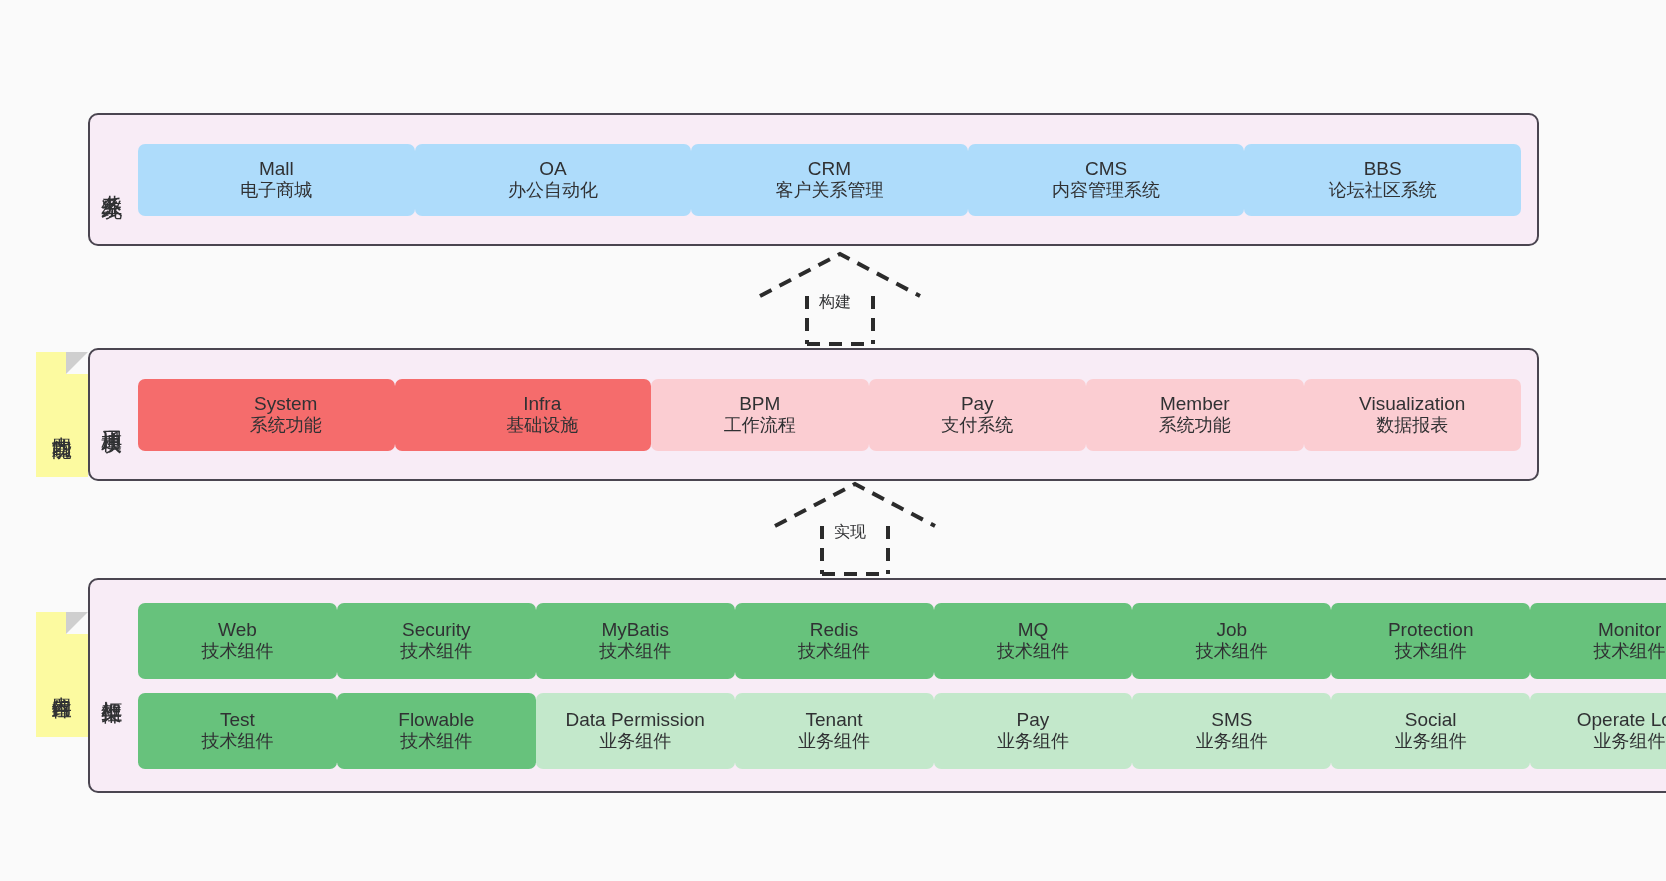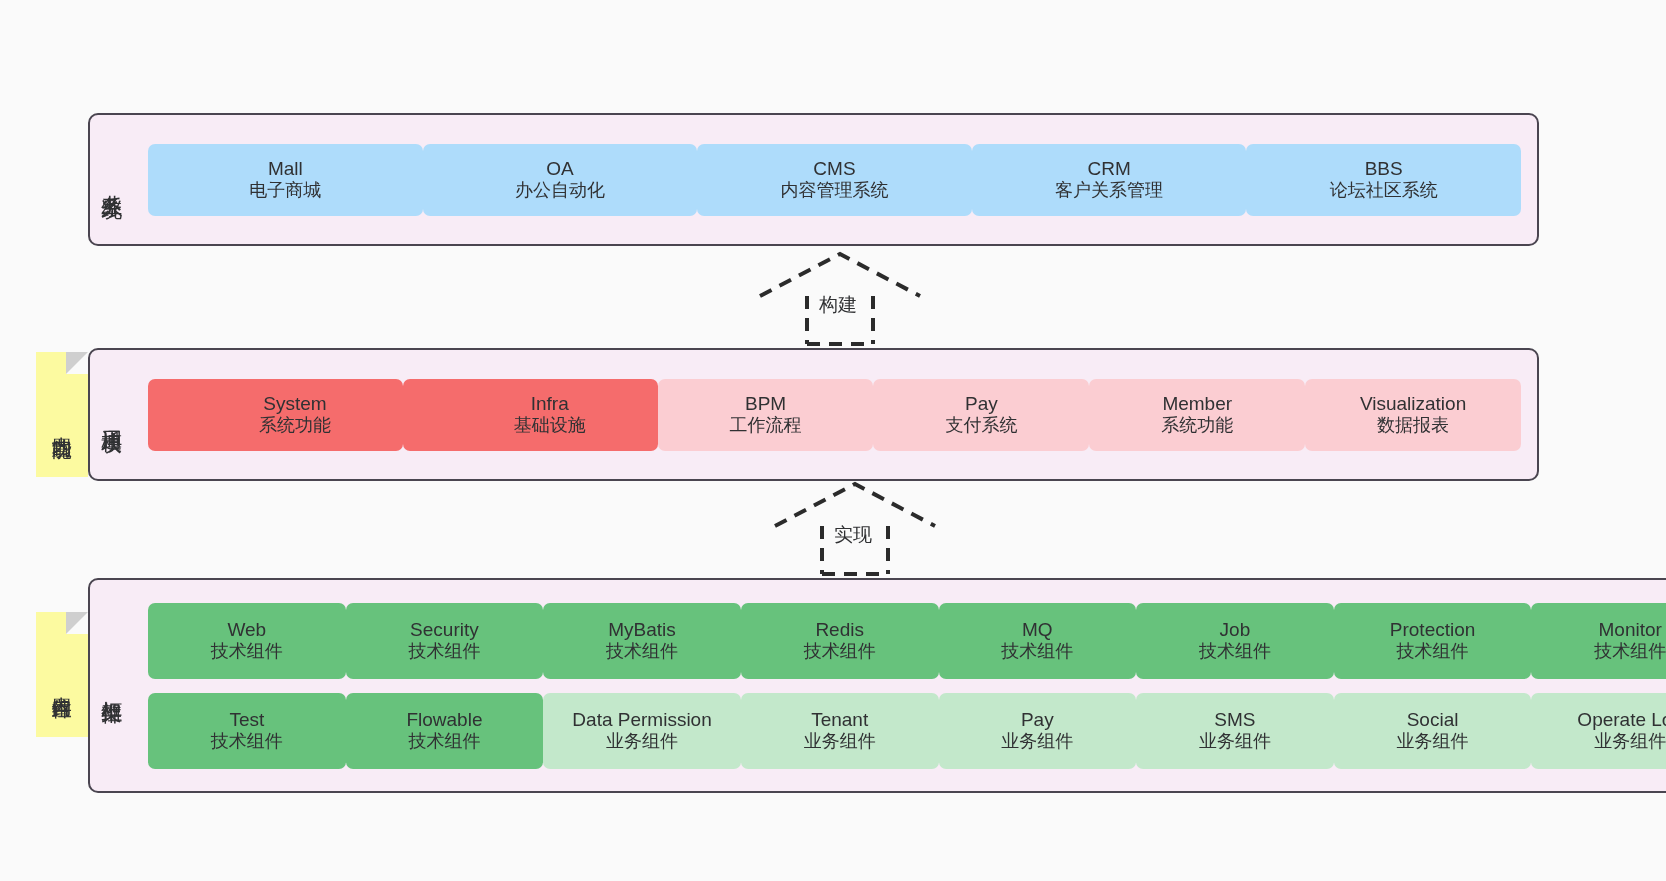--- a/index.html
+++ b/index.html
@@ -53,21 +53,20 @@
     display: flex;
     flex-direction: column;
     justify-content: center;
     gap: 14px;
     padding: 0 16px 0 4px;
   }
 
   .row {
     display: flex;
     justify-content: space-between;
-    margin-left: 10px;
   }
 
   .cell {
     flex: 1 1 0;
     border-radius: 7px;
     display: flex;
     flex-direction: column;
     align-items: center;
     justify-content: center;
     text-align: center;
@@ -129,21 +128,21 @@
     width: 170px;
     height: 100px;
   }
   #arrow-build { left: 755px; top: 250px; }
   #arrow-impl  { left: 770px; top: 480px; text-align: right; }
 
   .arrow svg { display: block; overflow: visible; }
 
   .arrow-label {
     position: absolute;
-    font-size: 19px;
+    font-size: 16px;
     color: #303133;
     background: #fafafa;
     padding: 0 2px;
     white-space: nowrap;
     user-select: none;
   }
   #arrow-build .arrow-label { left: 62px; top: 42px; }
   #arrow-impl  .arrow-label { left: 62px; top: 42px; }
 </style>
 </head>
@@ -157,26 +156,26 @@
       <div class="row">
         <div class="cell c-blue">
           <span class="t1">Mall</span>
           <span class="t2">电子商城</span>
         </div>
         <div class="cell c-blue">
           <span class="t1">OA</span>
           <span class="t2">办公自动化</span>
         </div>
         <div class="cell c-blue">
+          <span class="t1">CRM</span>
+          <span class="t2">客户关系管理</span>
+        </div>
+        <div class="cell c-blue">
           <span class="t1">CMS</span>
           <span class="t2">内容管理系统</span>
-        </div>
-        <div class="cell c-blue">
-          <span class="t1">CRM</span>
-          <span class="t2">客户关系管理</span>
         </div>
         <div class="cell c-blue">
           <span class="t1">BBS</span>
           <span class="t2">论坛社区系统</span>
         </div>
       </div>
     </div>
   </div>
 
   <div class="arrow" id="arrow-build">

